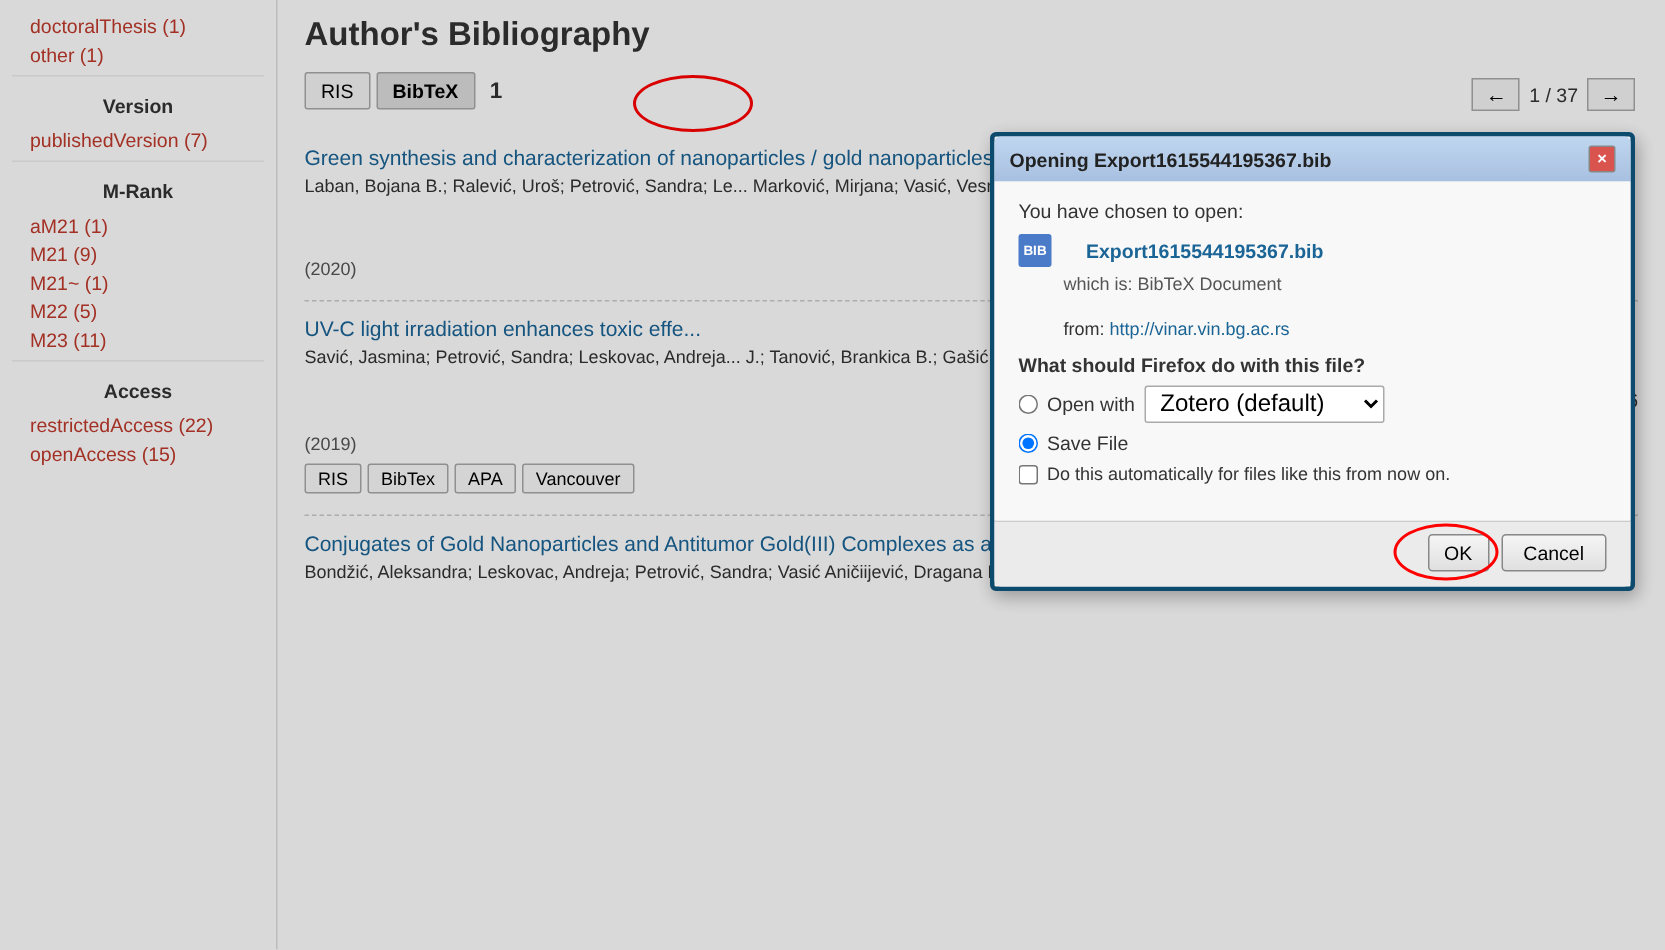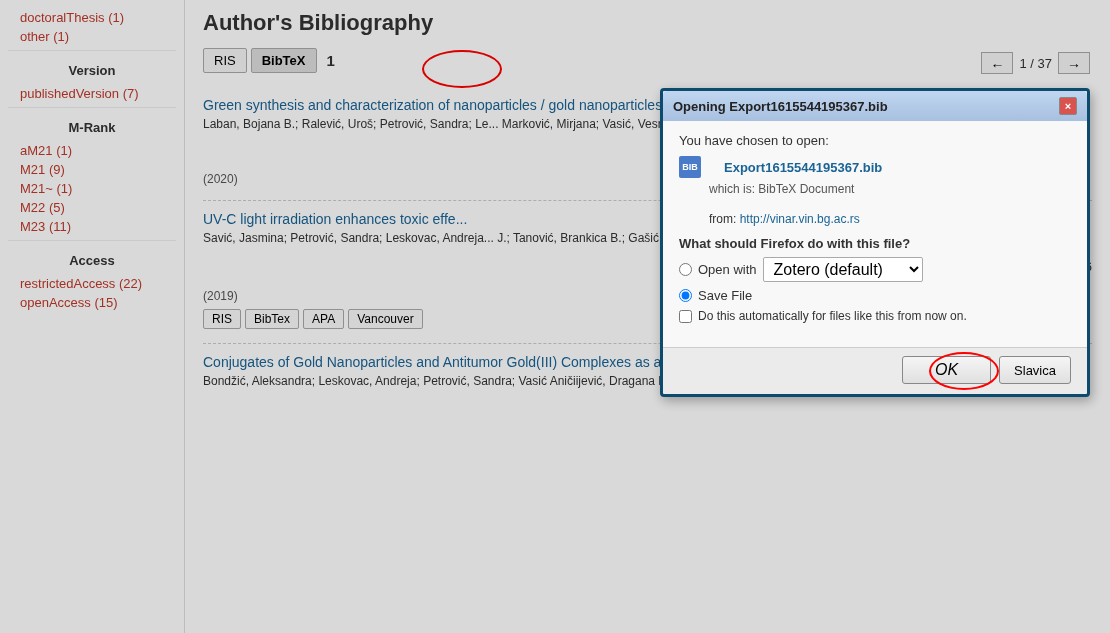--- a/index.html
+++ b/index.html
@@ -273,25 +273,24 @@
       justify-content: flex-end;
       gap: 8px;
       padding: 8px 16px 10px;
       background: #ebebeb;
       border-top: 1px solid #ccc;
       border-radius: 0 0 4px 4px;
     }
     .modal-ok-btn {
       border: 1px solid #888;
       background: linear-gradient(to bottom, #f5f5f5, #e0e0e0);
-      padding: 4px 32px;
-      cursor: pointer;
-      font-size: 16px;
+      padding: 4px 10px;
+      cursor: pointer;
+      font-size: 13px;
       border-radius: 3px;
-      font-style: italic;
     }
     .modal-cancel-btn {
       border: 1px solid #888;
       background: linear-gradient(to bottom, #f5f5f5, #e0e0e0);
       padding: 4px 14px;
       cursor: pointer;
       font-size: 13px;
       border-radius: 3px;
     }
 
@@ -468,19 +467,19 @@
           <label>Do this automatically for files like this from now on.</label>
         </div>
       </div>
       <div class="modal-footer" style="position:relative;">
 
         <div class="red-circle-ok" style="width:70px;height:38px;bottom:4px;right:88px;border-radius:50%;"></div>
         <button class="modal-ok-btn">
           <span>OK</span>
         </button>
         <button class="modal-cancel-btn">
-          <span>Slavica</span>
+          <span>Cancel</span>
         </button>
       </div>
     </div>
   </div>
 
 </div>
 
 </body></html>

